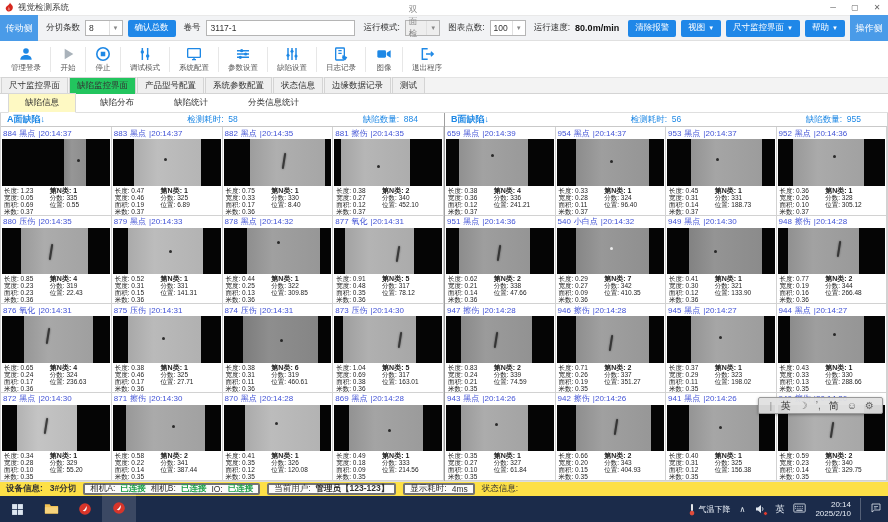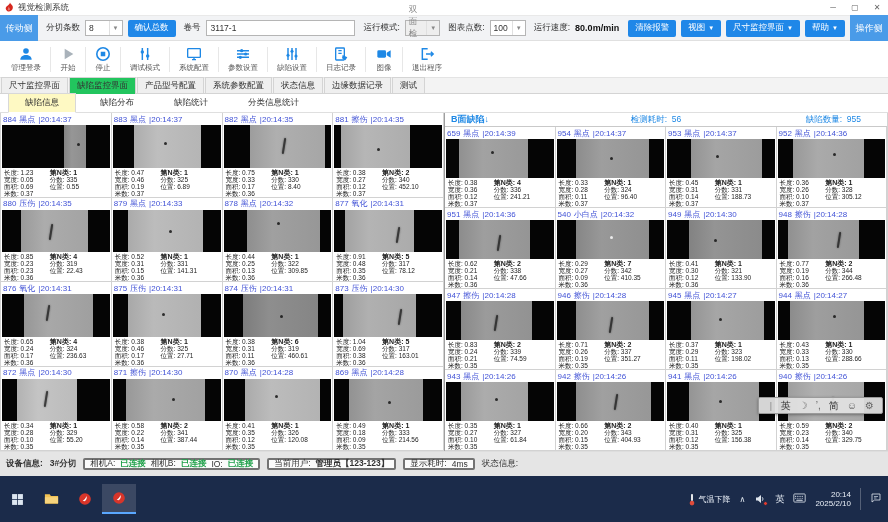--- a/index.html
+++ b/index.html
@@ -58,27 +58,27 @@
 .exposure{position:absolute;top:0;bottom:0}
 .defect-dot{position:absolute;width:3px;height:3px;border-radius:50%;background:#141414;opacity:.85}
 .defect-dot.light{background:#f0f0f0;opacity:.95}
 .defect-streak{position:absolute;width:2px;height:16px;background:#1c1c1c;transform:rotate(9deg);border-radius:1px;box-shadow:0 0 2px rgba(20,20,20,.7);opacity:.8}
 .cell-info{height:29px;flex:0 0 auto;display:flex;font-size:6.5px;line-height:7px;color:#222;padding:1px 0 0 3px;overflow:hidden}
 .info-left{width:42%}
 .info-right{width:58%;padding-left:1px}
 .info-right .cls{font-weight:bold;font-size:7px}
 
 
-.statusbar{height:15px;flex:0 0 auto;background:#e5e5e5;border-top:1px solid #ddd;display:flex;align-items:center;font-size:8.5px;color:#333;gap:7px;padding:12px 6px;white-space:nowrap}
+.statusbar{height:15px;flex:0 0 auto;background:#fde047;border-top:1px solid #ddd;display:flex;align-items:center;font-size:8.5px;color:#333;gap:7px;padding:4px 6px;white-space:nowrap}
 .sb-strong{font-weight:bold}
 .green{color:#1fa14a;font-weight:bold}
 .sb-box{border:2px solid #737373;border-radius:2px;background:#fbfbfb;height:12px;display:flex;align-items:center;gap:5px;padding:0 5px}
 
 
-.taskbar{height:46px;flex:0 0 auto;background:#1b2b4a;display:flex;align-items:center;color:#e8eef6}
+.taskbar{height:26px;flex:0 0 auto;background:#1b2b4a;display:flex;align-items:center;color:#e8eef6}
 .tb-icon{width:34px;height:30px;display:flex;align-items:center;justify-content:center;cursor:default}
 .tb-icon.active{background:rgba(255,255,255,.14);border-bottom:2px solid #5aa7ff}
 .tb-right{margin-left:auto;display:flex;align-items:center;gap:9px;padding-right:6px;font-size:8px}
 .tb-weather{display:flex;align-items:center;gap:3px}
 .tb-chevron{font-size:8px;color:#dfe6ee}
 .tb-lang{font-size:9px}
 .spk{position:relative;display:flex}
 .spk .badge{position:absolute;right:-2px;bottom:-1px;width:5px;height:5px;border-radius:50%;background:#e03b2e;border:1px solid #1b2b4a}
 .tb-clock{text-align:right;font-size:8px;line-height:9px}
 .tb-sep{width:1px;height:22px;background:rgba(255,255,255,.25)}
@@ -266,20 +266,25 @@
 
   <div class="subtabs">
       <div class="stab active">缺陷信息</div>
       <div class="stab">缺陷分布</div>
       <div class="stab">缺陷统计</div>
       <div class="stab">分类信息统计</div>
     </div>
 
   <div class="panels">
       <section class="panel">
+        <div class="panel-head">
+          <span class="panel-title">A面缺陷↓</span>
+          <span class="panel-time">检测耗时:&nbsp; 58</span>
+          <span class="panel-count">缺陷数量:&nbsp; 884</span>
+        </div>
         <div class="grid">
           <div class="cell">
             <div class="cell-head">
               <span>884</span>
               <span>黑点</span>
               <span>|20:14:37</span>
             </div>
             <div class="cell-img">
               <div class="exposure" style="left:58%;right:22%;background:linear-gradient(90deg, rgb(132,132,132), rgb(150,150,150) 35%, rgb(141,141,141))"></div>
               <div class="defect-dot" style="left:70%;top:42%"></div>

